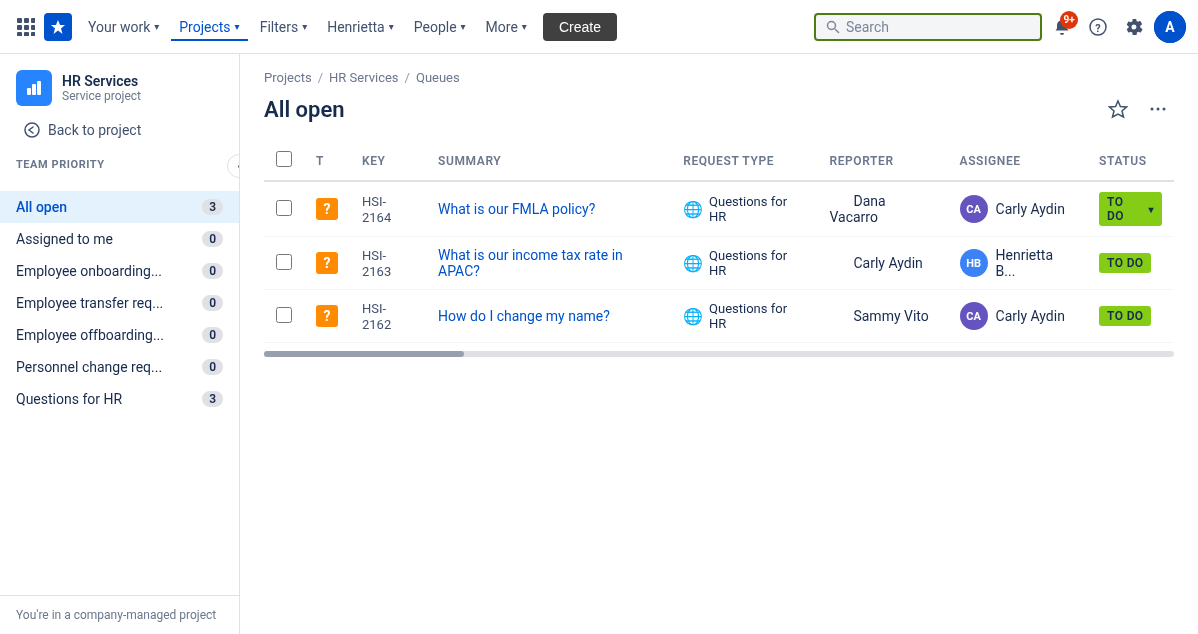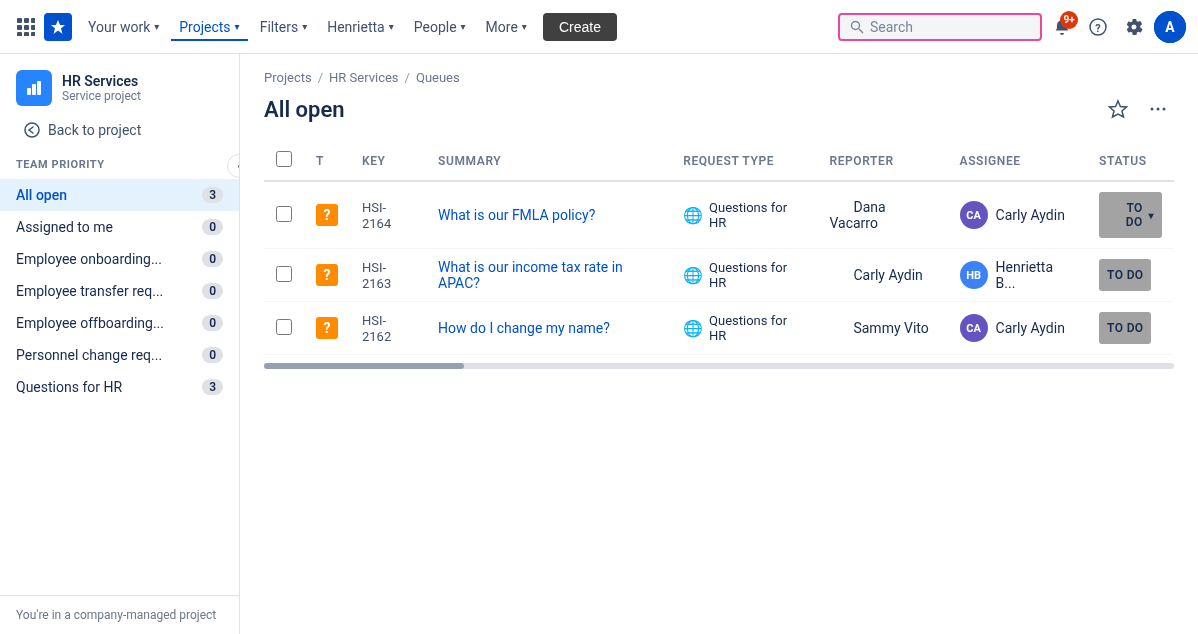--- a/index.html
+++ b/index.html
@@ -49,25 +49,25 @@
       border-radius: 4px;
       padding: 6px 16px;
       font-size: 14px;
       font-weight: 500;
       cursor: pointer;
       margin-left: 4px;
     }
     .nav-spacer { flex: 1; }
     .nav-search {
       display: flex; align-items: center;
-      border: 2px solid #ec4899;
+      border: 2px solid #4d7c0f;
       border-radius: 4px;
       padding: 4px 10px;
       gap: 6px;
-      width: 204px;
+      width: 228px;
       background: #f4f5f7;
       cursor: text;
     }
     .nav-search-text { color: #7a869a; font-size: 14px; }
     .nav-icon-btn {
       width: 32px; height: 32px;
       border-radius: 50%;
       display: flex; align-items: center; justify-content: center;
       cursor: pointer;
       color: #42526e;
@@ -152,21 +152,21 @@
       font-size: 12px;
       color: #6b778c;
       padding: 4px 16px 12px;
       line-height: 1.4;
     }
     .sidebar-section-label2 {
       font-size: 11px;
       font-weight: 700;
       color: #6b778c;
       text-transform: uppercase;
-      padding: 12px 16px 8px;
+      padding: 12px 16px 20px;
       letter-spacing: 0.05em;
     }
     .sidebar-item {
       display: flex;
       align-items: center;
       justify-content: space-between;
       padding: 8px 16px;
       cursor: pointer;
       color: #172b4d;
       font-size: 14px;
@@ -296,29 +296,28 @@
       background: #ddd;
       flex-shrink: 0;
       display: flex; align-items: center; justify-content: center;
       font-size: 11px;
       color: #fff;
       font-weight: bold;
       text-align: right;
     }
     .status-badge {
       display: inline-flex; align-items: center; gap: 4px;
-      background: #a3a3a3;
+      background: #84cc16;
       color: #172b4d;
       border-radius: 3px;
-      padding: 9px 8px;
+      padding: 3px 8px;
       font-size: 12px;
       font-weight: 600;
       text-transform: uppercase;
       letter-spacing: 0.03em;
-      text-align: right;
     }
     .status-dropdown { font-size: 10px; margin-left: 2px; }
 
     .scrollbar-area {
       padding: 8px 24px 0;
     }
     .scrollbar-track {
       height: 6px;
       background: #dfe1e6;
       border-radius: 3px;

